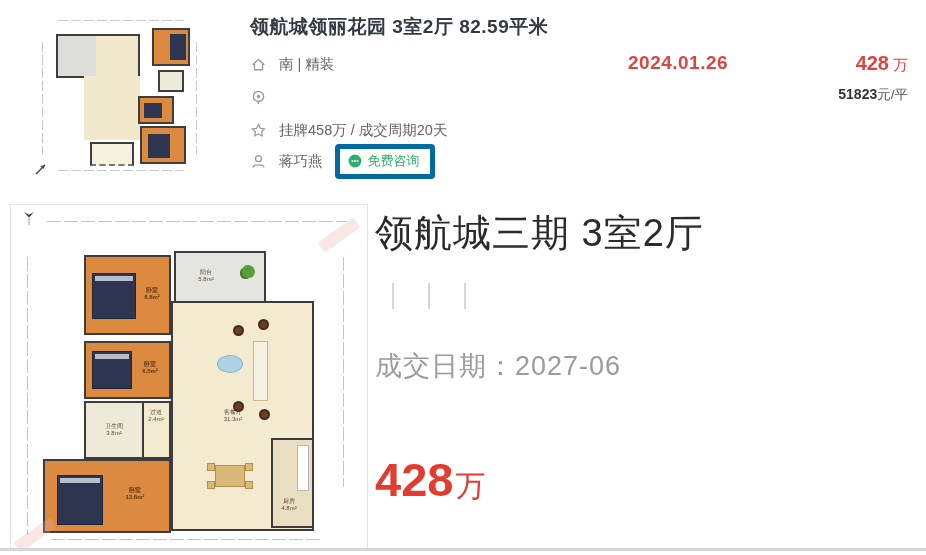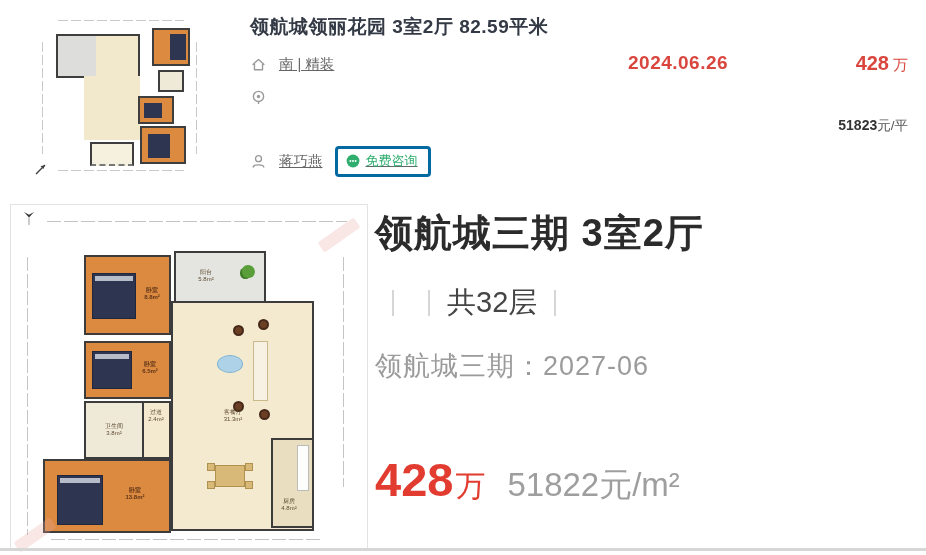--- a/index.html
+++ b/index.html
@@ -7,49 +7,49 @@
   .page { position:relative; width:926px; height:555px; background:#fff; overflow:hidden; }
 
   
   .thumb { position:absolute; left:34px; top:12px; width:176px; height:172px; background:#fff; }
   .mini-dim { position:absolute; background:repeating-linear-gradient(90deg,#c9c9c9 0 10px,transparent 10px 13px); height:1px; }
   .mini-dim.v { width:1px; background:repeating-linear-gradient(180deg,#c9c9c9 0 10px,transparent 10px 13px); }
   .mroom { position:absolute; border:2px solid #3e3e3e; }
   .mbed { position:absolute; background:#2e3550; }
   .info { position:absolute; left:250px; top:14px; width:660px; }
   .listing-title { font-size:19px; font-weight:700; color:#333a45; letter-spacing:.5px; }
-  .irow { position:absolute; left:250px; height:20px; display:flex; align-items:center; gap:12px; color:#666; font-size:14.5px;text-decoration:underline; }
+  .irow { position:absolute; left:250px; height:20px; display:flex; align-items:center; gap:12px; color:#666; font-size:14.5px; }
   .irow svg { flex:0 0 auto; }
   .deal-date-top { position:absolute; left:628px; top:52px; font-size:19px; font-weight:700; color:#d9463e; letter-spacing:.5px; }
   .price-top { position:absolute; right:18px; top:52px; text-align:right; color:#d9463e; }
   .price-top .v { font-size:20px; font-weight:700; }
   .price-top .u { font-size:15px; margin-left:4px; }
-  .unitprice-top { position:absolute; right:18px; top:86px; text-align:center; font-size:13.5px; color:#555;margin-top:31px; }
+  .unitprice-top { position:absolute; right:18px; top:86px; text-align:center; font-size:13.5px; color:#555; }
   .unitprice-top .v { font-weight:700; color:#333; font-size:14px; }
-  .consult-btn { display:inline-flex; align-items:center; gap:6px; border:3px solid #0369a1; border-radius:4px; padding:3px 10px 4px 8px; color:#2fae6e; font-size:13px; background:#fff; cursor:pointer; }
+  .consult-btn { display:inline-flex; align-items:center; gap:6px; border:5px solid #0369a1; border-radius:4px; padding:3px 10px 4px 8px; color:#2fae6e; font-size:13px; background:#fff; cursor:pointer; }
 
   
   .plan { position:absolute; left:10px; top:204px; width:358px; height:346px; background:#fff; border:1px solid #e3e3e3; }
   .dim { position:absolute; background:repeating-linear-gradient(90deg,#c4c4c4 0 14px,transparent 14px 17px); height:1px; }
   .dim.v { width:1px; background:repeating-linear-gradient(180deg,#c4c4c4 0 14px,transparent 14px 17px); }
   .room { position:absolute; border:2px solid #3c3c3c; }
   .rlabel { position:absolute; font-size:6px; line-height:7px; color:#5d4a2f; text-align:center; }
   .room.wood .rlabel { color:#5e3517; font-weight:700; }
   .bed { position:absolute; background:#2e3550; border:1px solid #20263c; }
   .bed::before { content:""; position:absolute; left:2px; top:2px; right:2px; height:5px; background:#cfd3de; opacity:.85; }
   .sofa { position:absolute; background:#f6f1e2; border:1px solid #c9b88a; }
   .ctable { position:absolute; background:#aed2e8; border:1px solid #7fb2d2; border-radius:50%; }
   .chair { position:absolute; width:11px; height:11px; border-radius:50%; background:#6b3f24; border:2px solid #46281a; }
   .dtable { position:absolute; background:#d9b977; border:1px solid #b09150; }
   .dchair { position:absolute; width:8px; height:8px; background:#d9b977; border:1px solid #b09150; }
   .plant { position:absolute; width:13px; height:13px; background:#5a9e3a; border-radius:45% 55% 50% 50%; box-shadow:-3px 2px 0 -1px #3f7d28; }
   .appl { position:absolute; background:#fdfdfb; border:1px solid #bbb; }
   .wm { position:absolute; width:44px; height:12px; background:#eba9a4; opacity:.28; transform:rotate(-35deg); border-radius:2px; }
   .detail { position:absolute; left:375px; top:208px; width:540px; }
-  .detail-title { font-size:38px; font-weight:700; color:#2b2b2b; letter-spacing:1px; }
+  .detail-title { font-size:38px; font-weight:400; color:#2b2b2b; letter-spacing:1px; }
   .attrs { position:absolute; left:375px; top:283px; display:flex; align-items:center; font-size:29px; color:#454545; }
   .attrs .sep { width:2px; height:26px; background:#d6d6d6; margin:0 17px; }
   .dealdate { position:absolute; left:375px; top:348px; font-size:27px; color:#9b9b9b; letter-spacing:1px; }
   .bigprice { position:absolute; left:375px; top:452px; display:flex; align-items:baseline; }
   .bigprice .v { font-size:47px; font-weight:700; color:#e23b30; }
   .bigprice .u { font-size:30px; color:#e23b30; margin-left:2px; }
   .bigprice .unit { font-size:33px; color:#9e9e9e; margin-left:22px; }
   .bottom-line { position:absolute; left:0; top:548px; width:100%; height:3px; background:#d6d6d6; }
 </style>
 </head>
@@ -94,39 +94,45 @@
   </div>
 
   <div class="irow" style="top:87px;">
     <svg width="17" height="17" viewBox="0 0 16 16">
       <circle cx="8" cy="7" r="4.8" fill="none" stroke="#9a9a9a" stroke-width="1.3"></circle>
       <circle cx="8" cy="7" r="1.6" fill="#9a9a9a"></circle>
       <path d="M8 11.8 V14.2" stroke="#9a9a9a" stroke-width="1.3"></path>
     </svg>
   </div>
 
+  <div class="irow" style="top:120px;">
+    <svg width="17" height="17" viewBox="0 0 16 16">
+      <path d="M8 2.2 L9.8 5.9 L13.8 6.4 L10.9 9.2 L11.6 13.2 L8 11.3 L4.4 13.2 L5.1 9.2 L2.2 6.4 L6.2 5.9 Z" fill="none" stroke="#9a9a9a" stroke-width="1.2" stroke-linejoin="round"></path>
+    </svg>
+    <span>挂牌458万 / 成交周期20天</span>
+  </div>
 
   <div class="irow" style="top:151px;">
     <svg width="17" height="17" viewBox="0 0 16 16">
       <circle cx="8" cy="5.3" r="2.8" fill="none" stroke="#9a9a9a" stroke-width="1.3"></circle>
       <path d="M3 13.6 C3 10.3 13 10.3 13 13.6" fill="none" stroke="#9a9a9a" stroke-width="1.3"></path>
     </svg>
     <span>蒋巧燕</span>
     <button class="consult-btn">
       <svg width="14" height="14" viewBox="0 0 14 14">
         <circle cx="7" cy="7" r="6.4" fill="#2fae6e"></circle>
         <circle cx="4.4" cy="7" r="1" fill="#fff"></circle>
           <circle cx="7" cy="7" r="1" fill="#fff"></circle>
           <circle cx="9.6" cy="7" r="1" fill="#fff"></circle>
       </svg>
       <span>免费咨询</span>
     </button>
   </div>
 
-  <div class="deal-date-top">2024.06.26</div>
+  <div class="deal-date-top">2024.01.26</div>
   <div class="price-top">
     <span class="v">428</span><span class="u">万</span>
   </div>
   <div class="unitprice-top">
     <span class="v">51823</span><span>元/平</span>
   </div>
 
   <div class="plan">
     <svg width="16" height="16" style="position:absolute;left:10px;top:6px;">
       <path d="M3 1 L8 6.5 L13 1 L8 3.8 Z" fill="#333"></path>
@@ -213,28 +219,26 @@
     <div class="wm" style="left:2px;bottom:8px;"></div>
   </div>
 
   <div class="detail">
     <div class="detail-title">领航城三期 3室2厅</div>
   </div>
 
   <div class="attrs">
     <span class="sep"></span>
     <span class="sep"></span>
-    <span>共32层</span>
     <span class="sep"></span>
   </div>
 
   <div class="dealdate">
-    <span>领航城三期：</span><span>2027-06</span>
+    <span>成交日期：</span><span>2027-06</span>
   </div>
 
   <div class="bigprice">
     <span class="v">428</span>
     <span class="u">万</span>
-    <span class="unit">51822元/m²</span>
   </div>
 
   <div class="bottom-line"></div>
 </div>
 
 </body></html>

